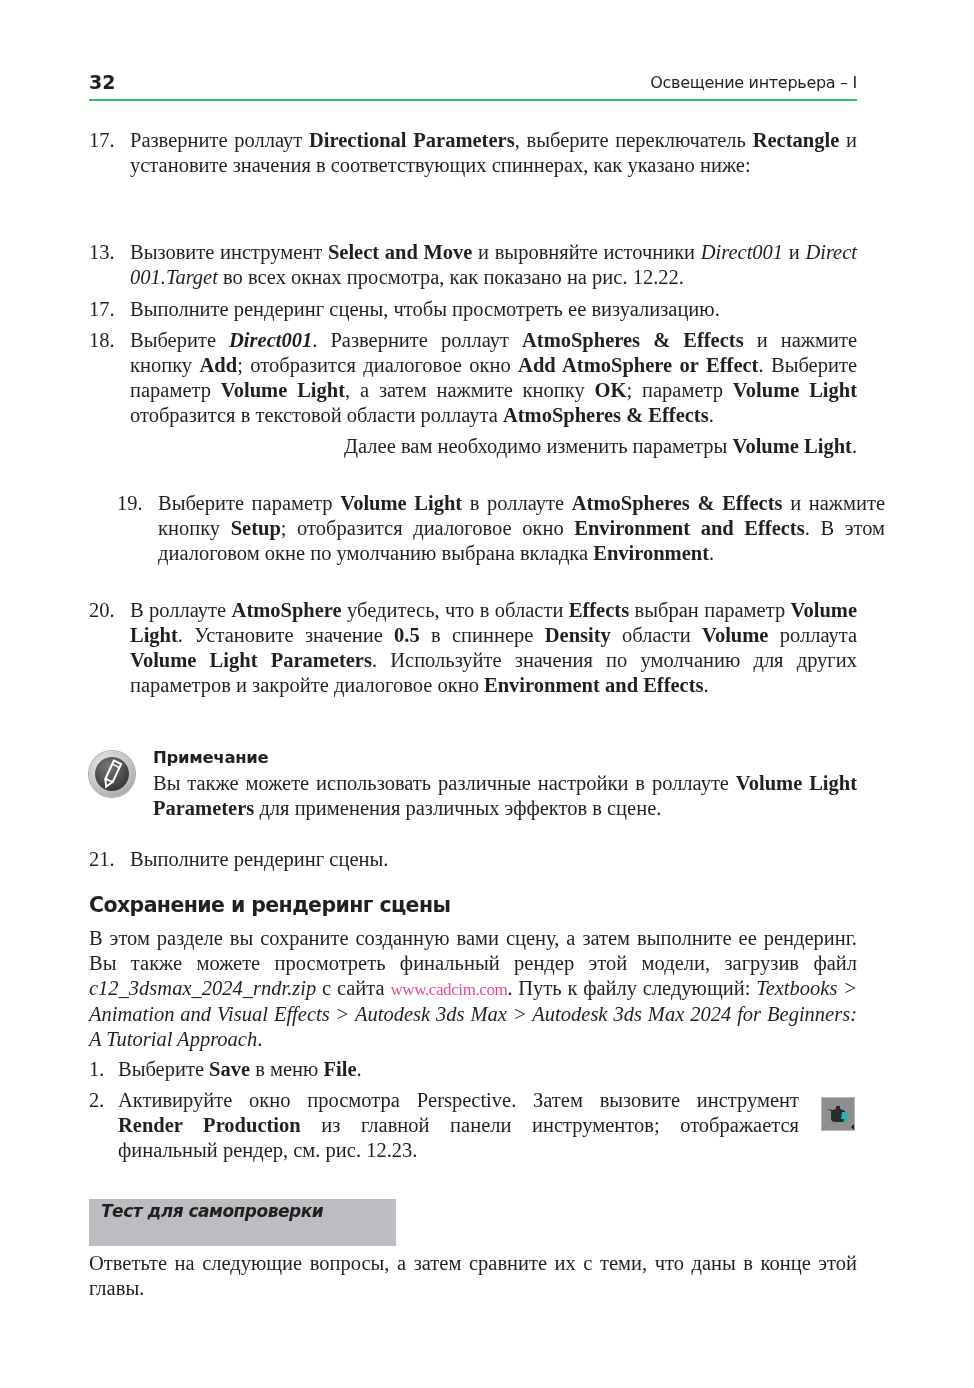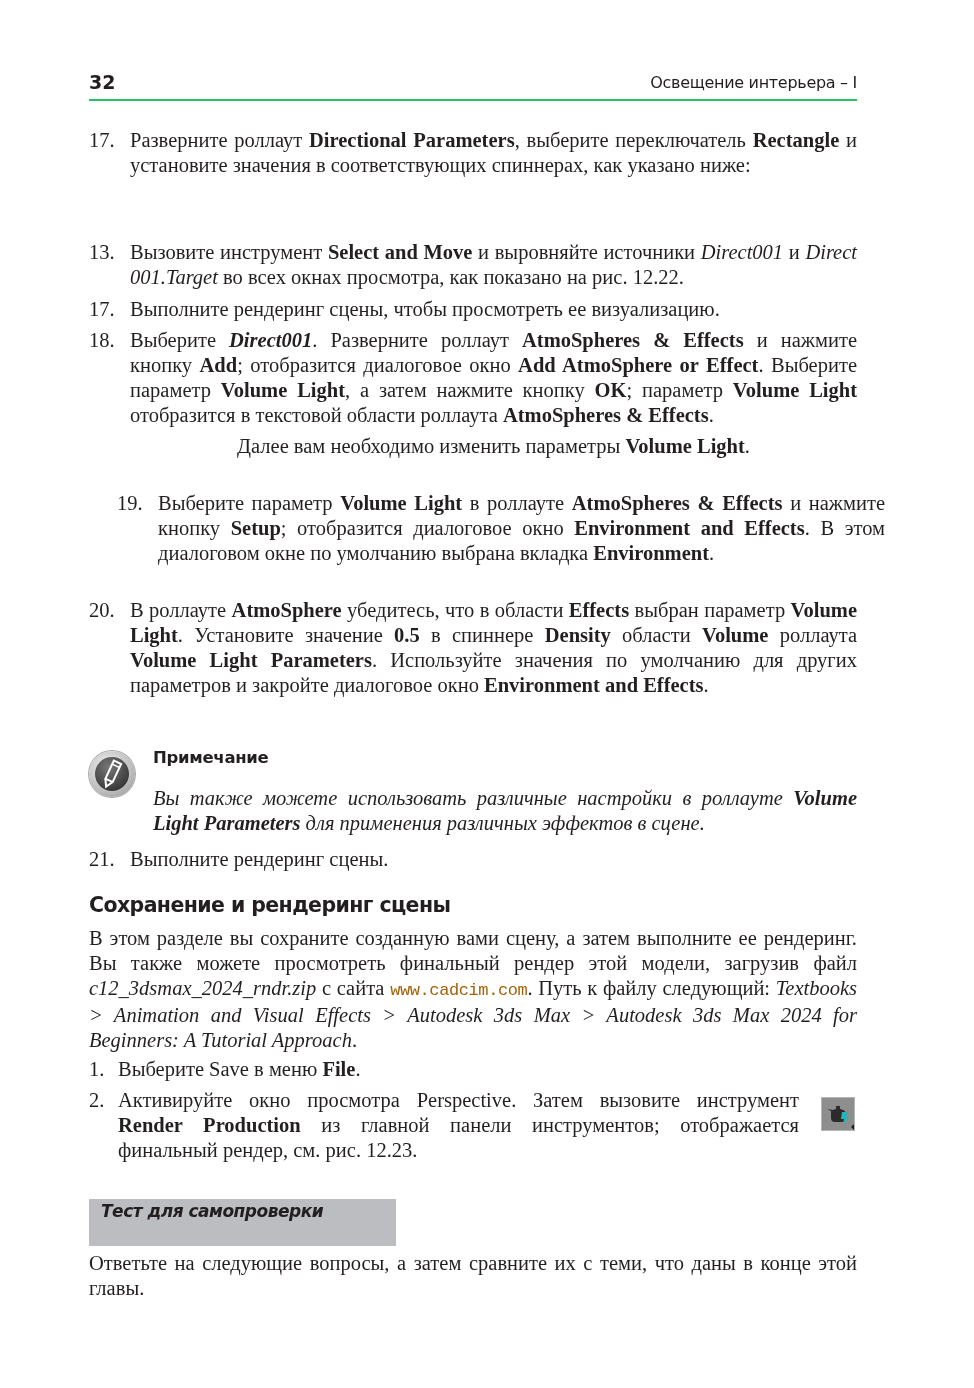--- a/index.html
+++ b/index.html
@@ -14,23 +14,23 @@
   .item .txt { margin-left: 41px; display: block; }
   .item.short .txt { margin-left: 29px; }
   .note { position: absolute; left: 0; top: 748px; width: 768px; }
   .note-icon { position: absolute; left: 0; top: 3px; width: 46px; height: 46px; border-radius: 50%;
     background: radial-gradient(circle at 40% 35%, #f3f3f3 0%, #bdbdbd 60%, #8a8a8a 100%);
     box-shadow: 0 0 0 1px #aaa; }
   .note-icon .inner { position: absolute; left: 6px; top: 6px; width: 34px; height: 34px; border-radius: 50%;
     background: radial-gradient(circle at 40% 30%, #777 0%, #3d3d3d 70%, #2a2a2a 100%); }
   .note-icon svg { position: absolute; left: 9px; top: 7px; }
   .note-title { position: absolute; left: 64px; top: 0; font-family: "DejaVu Sans", sans-serif; font-weight: bold; font-size: 16.5px; letter-spacing: -0.3px; }
-  .note-text { position: absolute; left: 64px; top: 38px; width: 704px; font-style: italic; }
+  .note-text { position: absolute; left: 64px; top: 23px; width: 704px; }
   .section-title { position: absolute; left: 0; top: 893px; font-family: "DejaVu Sans", sans-serif; font-weight: bold; font-size: 20.5px; letter-spacing: -0.6px; }
-  .link { color: #a16207; font-family: Liberation Mono, monospace; font-size: 17px; letter-spacing: -0.4px; }
+  .link { color: #ec4899; font-family: Liberation Serif, serif; font-size: 17px; letter-spacing: -0.4px; }
   .render-icon { position: absolute; left: 732px; top: 1097px; width: 34px; height: 34px; background: #8e8e8e; border: 1px solid #b5b5b5; box-sizing: border-box; }
   .quiz-box { position: absolute; left: 0; top: 1199px; width: 307px; height: 47px; background: #bcbdc0; }
   .quiz-title { position: absolute; left: 12px; top: 2px; font-family: "DejaVu Sans", sans-serif; font-style: italic; font-weight: bold; font-size: 17px; letter-spacing: -0.5px; }
   .quiz-intro { position: absolute; left: 0; top: 1251px; width: 768px; font-weight: normal; }
 </style>
 </head>
 <body>
 
 <div class="page">
 
@@ -50,21 +50,21 @@
   </div>
 
   <div class="item body-text" style="top:297px;">
     <span class="num">17.</span>
     <span class="txt rich"><span>Выполните рендеринг сцены, чтобы просмотреть ее визуализацию.</span></span>
   </div>
 
   <div class="item body-text" style="top:328px;">
     <span class="num">18.</span>
     <span class="txt rich"><span>Выберите </span><span style="font-weight: bold; font-style: italic;">Direct001</span><span>. Разверните роллаут </span><span style="font-weight: bold;">AtmoSpheres &amp; Effects</span><span> и нажмите кнопку </span><span style="font-weight: bold;">Add</span><span>; отобразится диалоговое окно </span><span style="font-weight: bold;">Add AtmoSphere or Effect</span><span>. Выберите параметр </span><span style="font-weight: bold;">Volume Light</span><span>, а затем нажмите кнопку </span><span style="font-weight: bold;">OK</span><span>; параметр </span><span style="font-weight: bold;">Volume Light</span><span> отобразится в текстовой области роллаута </span><span style="font-weight: bold;">AtmoSpheres &amp; Effects</span><span>.</span></span>
-    <span class="txt rich" style="margin-top:6px;text-align:center;"><span>Далее вам необходимо изменить параметры </span><span style="font-weight: bold;">Volume Light</span><span>.</span></span>
+    <span class="txt rich" style="margin-top:6px;text-align:right;"><span>Далее вам необходимо изменить параметры </span><span style="font-weight: bold;">Volume Light</span><span>.</span></span>
   </div>
 
   <div class="item body-text" style="top:491px;margin-left:28px;">
     <span class="num">19.</span>
     <span class="txt rich"><span>Выберите параметр </span><span style="font-weight: bold;">Volume Light</span><span> в роллауте </span><span style="font-weight: bold;">AtmoSpheres &amp; Effects</span><span> и нажмите кнопку </span><span style="font-weight: bold;">Setup</span><span>; отобразится диалоговое окно </span><span style="font-weight: bold;">Environment and Effects</span><span>. В этом диалоговом окне по умолчанию выбрана вкладка </span><span style="font-weight: bold;">Environment</span><span>.</span></span>
   </div>
 
   <div class="item body-text" style="top:598px;">
     <span class="num">20.</span>
     <span class="txt rich"><span>В роллауте </span><span style="font-weight: bold;">AtmoSphere</span><span> убедитесь, что в области </span><span style="font-weight: bold;">Effects</span><span> выбран параметр </span><span style="font-weight: bold;">Volume Light</span><span>. Установите значение </span><span style="font-weight: bold;">0.5</span><span> в спиннере </span><span style="font-weight: bold;">Density</span><span> области </span><span style="font-weight: bold;">Volume</span><span> роллаута </span><span style="font-weight: bold;">Volume Light Parameters</span><span>. Используйте значения по умолчанию для других параметров и закройте диалоговое окно </span><span style="font-weight: bold;">Environment and Effects</span><span>.</span></span>
@@ -91,21 +91,21 @@
   </div>
 
   <div class="section-title">Сохранение и рендеринг сцены</div>
 
   <div class="item body-text" style="top:926px;">
     <span class="rich"><span>В этом разделе вы сохраните созданную вами сцену, а затем выполните ее рендеринг. Вы также можете просмотреть финальный рендер этой модели, загрузив файл </span><span style="font-style: italic;">c12_3dsmax_2024_rndr.zip</span><span> с сайта </span><a class="link">www.cadcim.com</a><span>. Путь к файлу следующий: </span><span style="font-style: italic;">Textbooks &gt; Animation and Visual Effects &gt; Autodesk 3ds Max &gt; Autodesk 3ds Max 2024 for Beginners: A Tutorial Approach</span><span>.</span></span>
   </div>
 
   <div class="item short body-text" style="top:1057px;">
     <span class="num">1.</span>
-    <span class="txt rich"><span>Выберите </span><span style="font-weight: normal;">Save</span><span> в меню </span><span style="font-weight: bold;">File</span><span>.</span></span>
+    <span class="txt rich"><span>Выберите </span><span style="font-weight: bold;">Save</span><span> в меню </span><span style="font-weight: bold;">File</span><span>.</span></span>
   </div>
 
   <div class="item short body-text" style="top:1088px;width:710px;">
     <span class="num">2.</span>
     <span class="txt rich"><span>Активируйте окно просмотра Perspective. Затем вызовите инструмент </span><span style="font-weight: bold;">Render Production</span><span> из главной панели инструментов; отображается финальный рендер, см. рис. 12.23.</span></span>
   </div>
 
   <div class="render-icon">
     <svg width="32" height="32" viewBox="0 0 32 32">
       <path d="M5 11 L9 13 L9 20 Q9 24 13 24 L20 24 Q23 24 23 20 L23 13 L21 12 Q16 9 11 12 Z" fill="#2b2b2b"></path>

